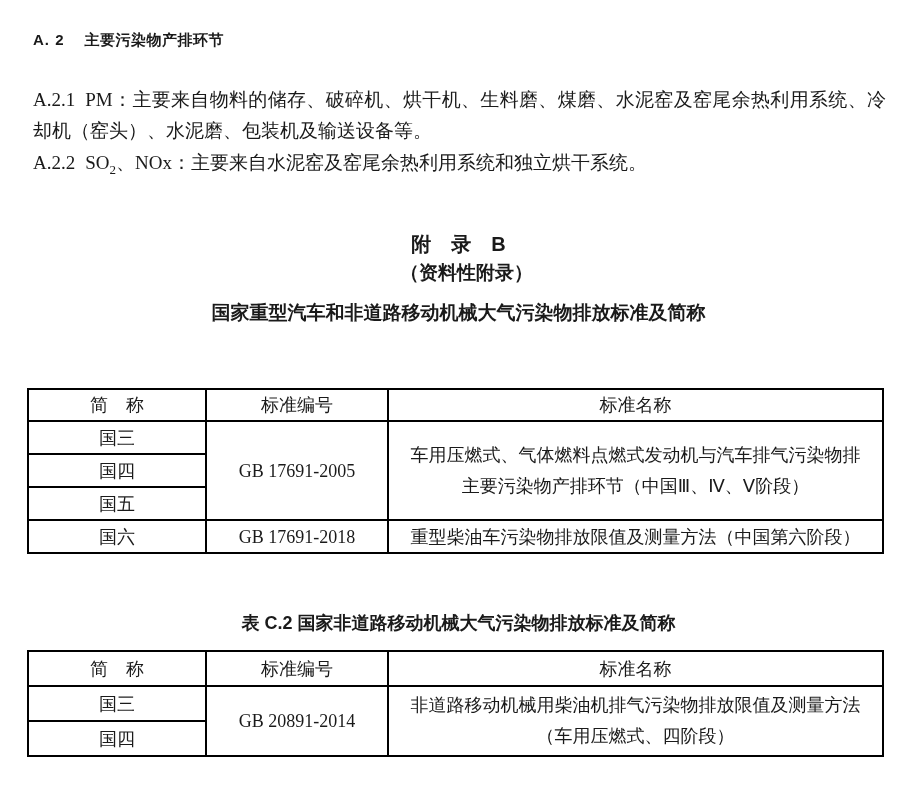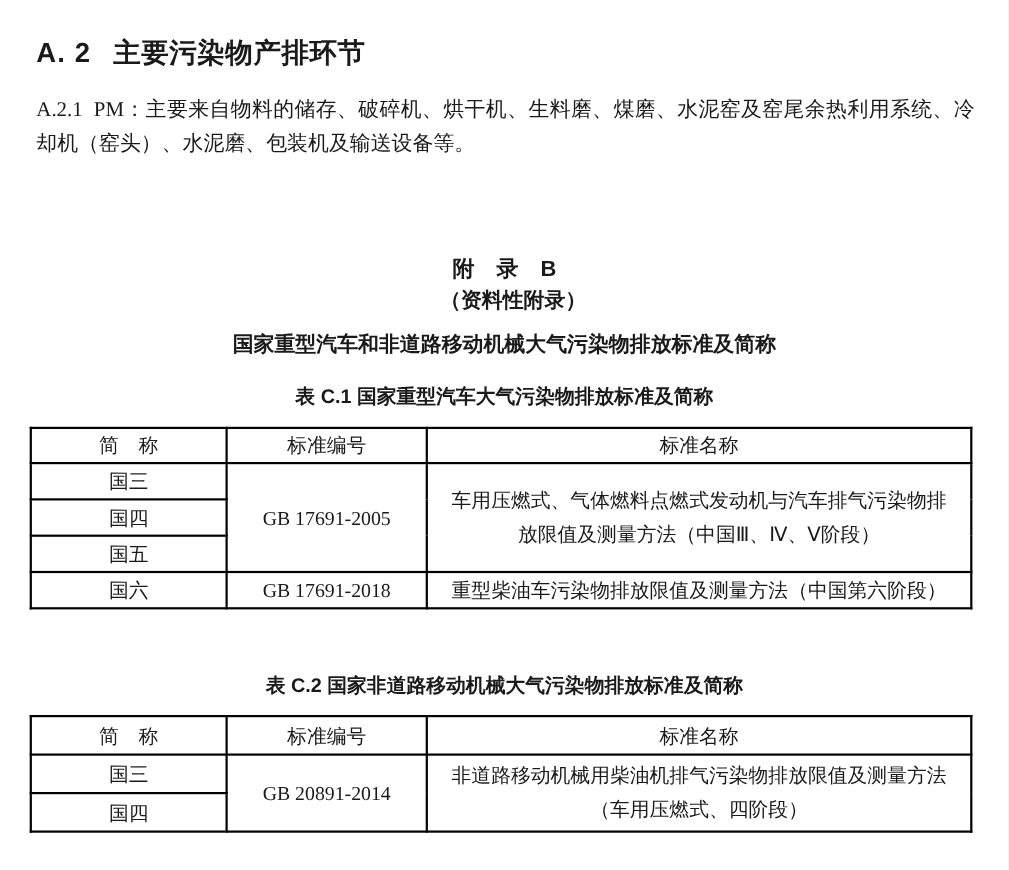--- a/index.html
+++ b/index.html
@@ -13,21 +13,21 @@
     font-family: "Liberation Serif", serif;
     overflow: hidden;
   }
   
   .h-a2 {
     position: absolute;
     left: 33px;
     top: 31px;
     font-family: "Liberation Sans", sans-serif;
     font-weight: bold;
-    font-size: 25px;
+    font-size: 15px;
     letter-spacing: 0.5px;
   }
   .h-a2 .lbl { margin-right: 20px; letter-spacing: 1px; }
   
   .para {
     position: absolute;
     left: 33px;
     width: 853px;
     font-size: 19px;
     line-height: 31px;
@@ -86,45 +86,47 @@
 <div class="page">
 
   <div class="h-a2">
     <span class="lbl">A. 2</span><span>主要污染物产排环节</span>
   </div>
 
   <div class="para p-a21">
     <span class="lbl">A.2.1</span><span class="term">PM：</span><span>主要来自物料的储存、破碎机、烘干机、生料磨、煤磨、水泥窑及窑尾余热利用系统、冷却机（窑头）、水泥磨、包装机及输送设备等。</span>
   </div>
 
+  <div class="para p-a22">
+    <span class="lbl">A.2.2</span><span class="term"><span>SO</span><sub>2</sub><span>、NOx：</span></span><span>主要来自水泥窑及窑尾余热利用系统和独立烘干系统。</span>
+  </div>
 
   <div class="center apx-title">附　录　B</div>
   <div class="center apx-sub">（资料性附录）</div>
   <div class="center apx-head">国家重型汽车和非道路移动机械大气污染物排放标准及简称</div>
 
-  <div class="center cap-c1">表 C.1 国家重型汽车大气污染物排放标准及简称</div>
 
   <table class="tbl tbl-c1">
     <colgroup>
         <col class="c-abbr">
         <col class="c-code">
         <col class="c-name">
       </colgroup>
     <tbody>
         <tr class="hdr">
       <th>简　称</th>
       <th>标准编号</th>
       <th>标准名称</th>
     </tr>
     <tr class="row">
       <td>国三</td>
       <td rowspan="3">GB 17691-2005</td>
       <td rowspan="3">
         <span class="std-line">车用压燃式、气体燃料点燃式发动机与汽车排气污染物排</span>
-        <span class="std-line">放限值及测量方法（中国Ⅲ、Ⅳ、Ⅴ阶段）</span>
+        <span class="std-line">主要污染物产排环节（中国Ⅲ、Ⅳ、Ⅴ阶段）</span>
       </td>
     </tr>
     <tr class="row">
       <td>国四</td>
     </tr>
     <tr class="row">
       <td>国五</td>
     </tr>
     <tr class="row">
       <td>国六</td>

